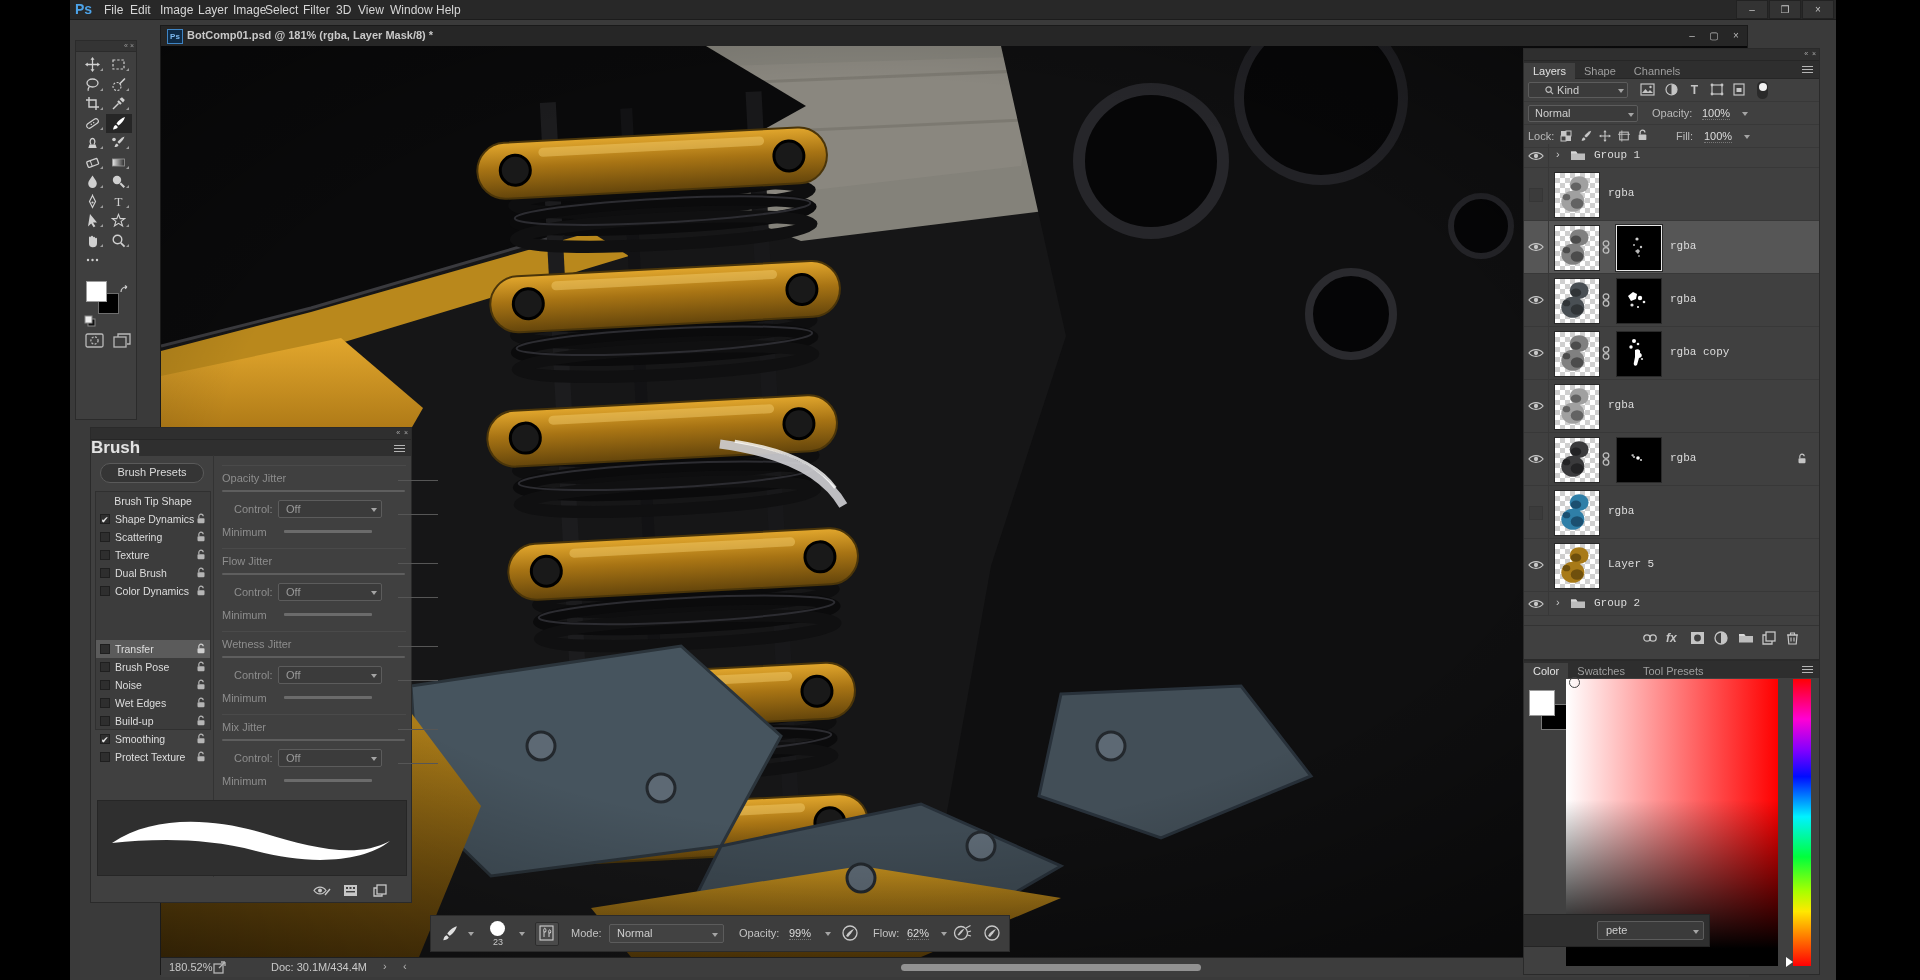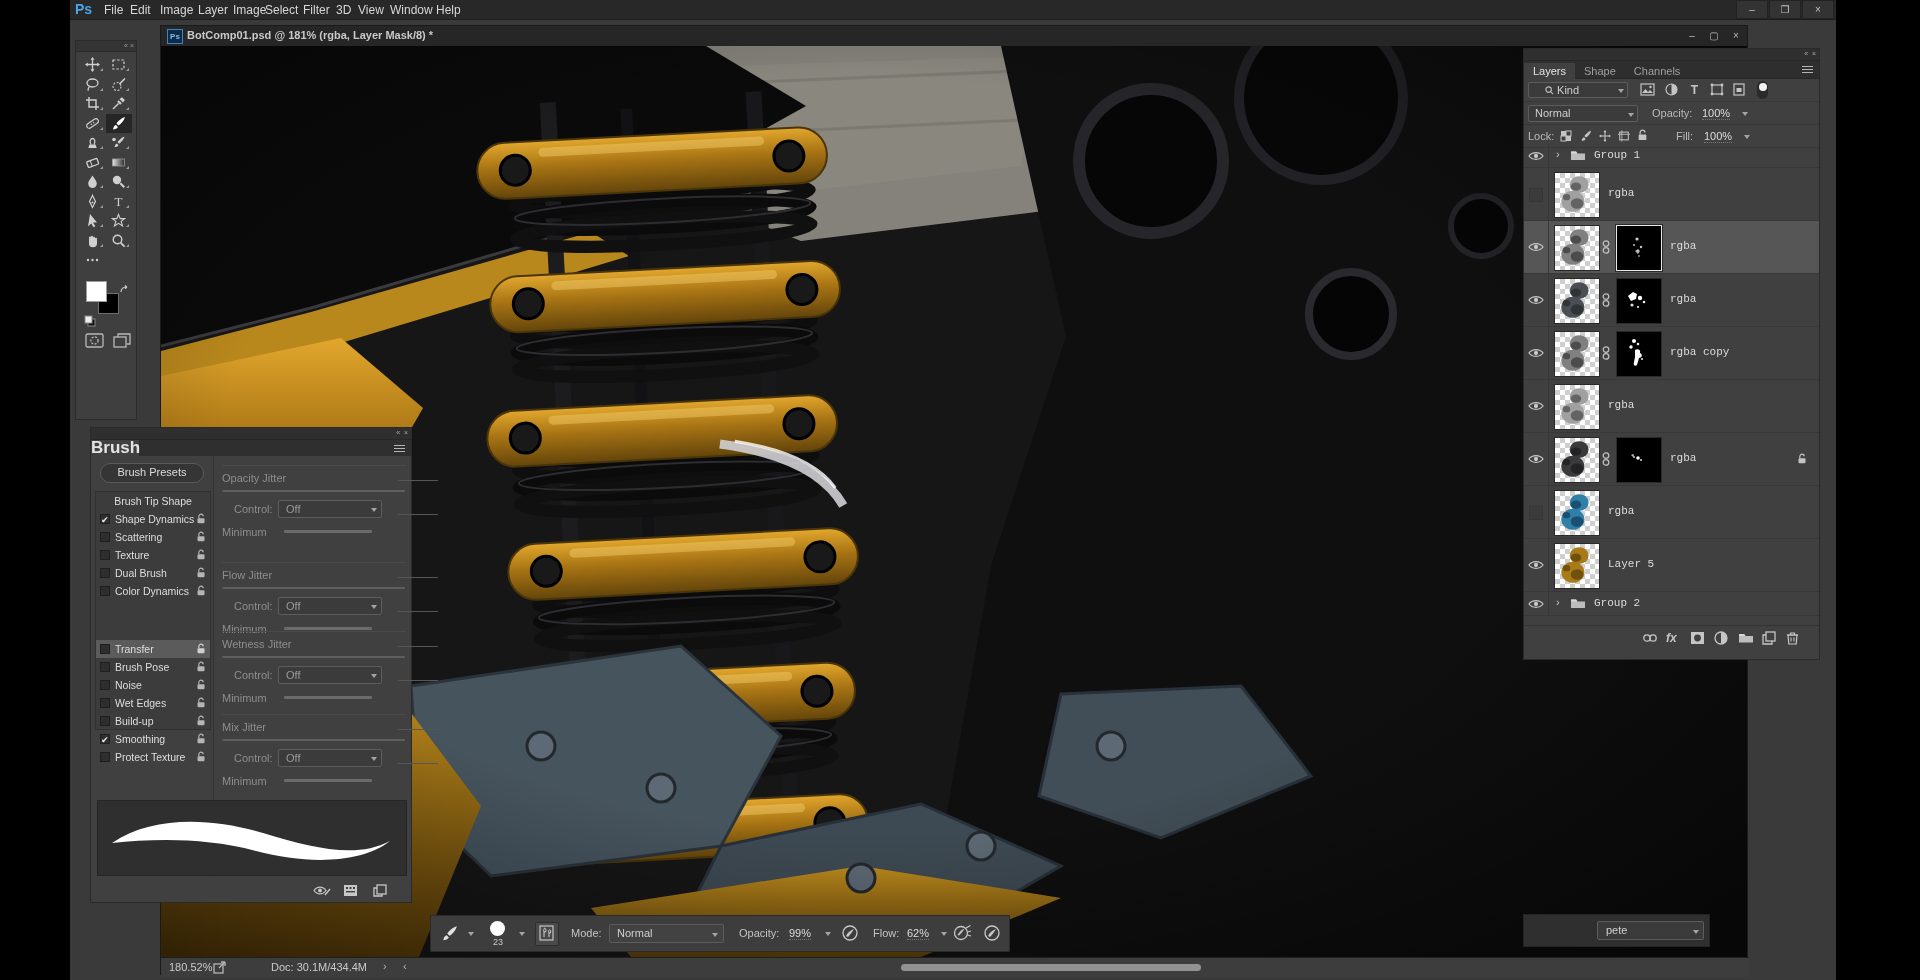--- a/index.html
+++ b/index.html
@@ -534,21 +534,21 @@
       <div class="jsec" style="top:10px">
         <span class="jl">Opacity Jitter</span>
           <div class="sld"></div>
         <span class="cl">Control:</span>
         <div class="cdd selbox"><span>Off</span><span class="ddarrow"></span></div>
         <span class="ml">Minimum</span>
           <div class="msld"></div>
         <div class="vline" style="top:14px"></div>
           <div class="vline" style="top:48px"></div>
       </div>
-      <div class="jsec" style="top:107px">
+      <div class="jsec" style="top:93px">
         <span class="jl">Flow Jitter</span>
           <div class="sld"></div>
         <span class="cl">Control:</span>
         <div class="cdd selbox"><span>Off</span><span class="ddarrow"></span></div>
         <span class="ml">Minimum</span>
           <div class="msld"></div>
         <div class="vline" style="top:14px"></div>
           <div class="vline" style="top:48px"></div>
       </div>
       <div class="jsec" style="top:176px">
@@ -872,20 +872,35 @@
           <rect x="4" y="1" width="9" height="9" fill="none" stroke="#c5c5c5" stroke-width="1.3"></rect>
           <path d="M4 4H1v9h9v-3" fill="none" stroke="#c5c5c5" stroke-width="1.3"></path>
         </svg>
       <svg style="left:262px" width="13" height="14" viewBox="0 0 13 14">
           <path d="M2 4h9l-.8 9H2.8z" fill="none" stroke="#c5c5c5" stroke-width="1.2"></path>
           <path d="M1 4h11M4.5 4V2h4v2M5 6.5v4M8 6.5v4" stroke="#c5c5c5" stroke-width="1.1" fill="none"></path>
         </svg>
     </div>
   </div>
 
+  <div class="p panel" id="colorpanel">
+    <div class="ptabs">
+      <span class="ptab act">Color</span><span class="ptab">Swatches</span><span class="ptab">Tool Presets</span>
+      <div class="mlines"></div>
+    </div>
+    <div class="p" style="left:0;top:17px;width:295px;height:296px;background:#404040">
+      <div class="p" style="left:17px;top:26px;width:24px;height:24px;background:#000;border:1px solid #777"></div>
+      <div class="p" style="left:5px;top:12px;width:24px;height:24px;background:#fff;border:1px solid #999"></div>
+      <div class="p" id="svsquare">
+        <div class="p" id="svring"></div>
+      </div>
+      <div class="p" id="huebar"></div>
+      <div class="p" id="huearrow"></div>
+    </div>
+  </div>
 
   <div class="p" id="petebar">
     <div class="p selbox" style="left:73px;top:6px;width:107px;height:19px;line-height:17px;padding-left:8px">
       <span>pete</span><span class="ddarrow" style="position:absolute;right:4px;top:8px"></span>
     </div>
   </div>
 
   <div class="p" id="optbar">
     <svg class="p" style="left:10px;top:9px" width="17" height="17" viewBox="0 0 15 15">
         <path d="M14 1C10.5 2 7 5 5.5 7.5l2 2C10 8 13 4.8 14 1Z" fill="#e0e0e0"></path>

